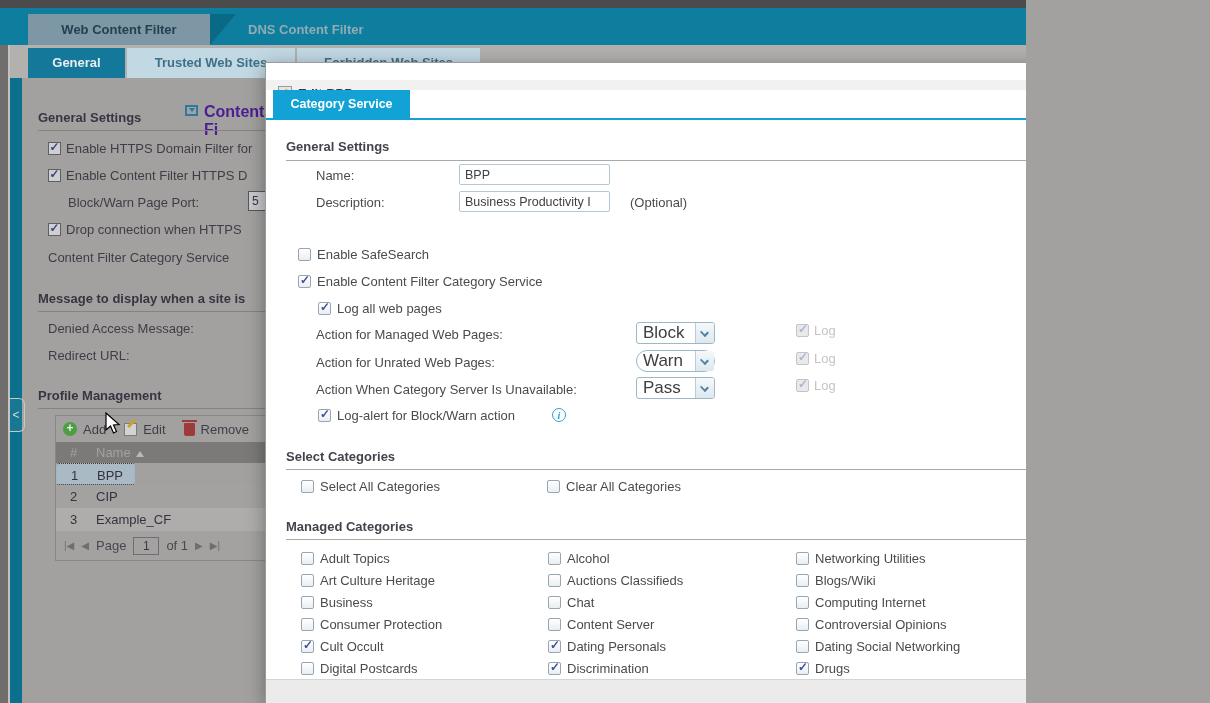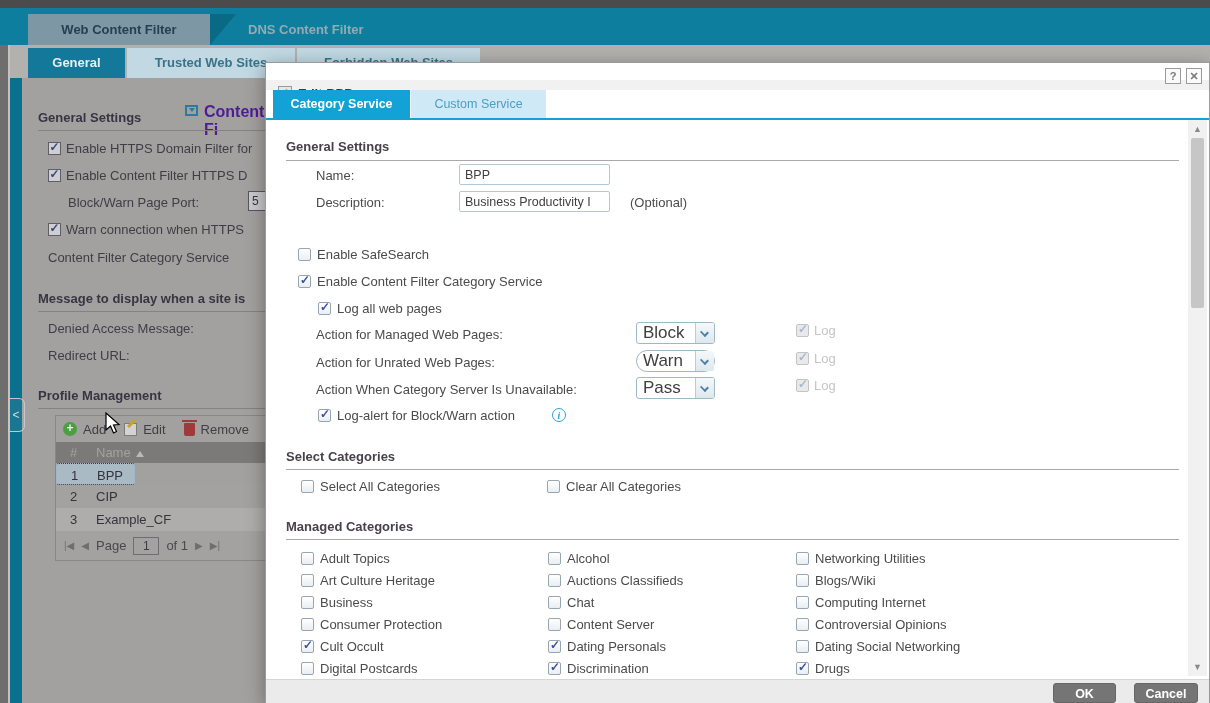--- a/index.html
+++ b/index.html
@@ -1,21 +1,21 @@
 <!DOCTYPE html>
 <html><head>
 <meta charset="utf-8">
 <style>
   * { margin:0; padding:0; box-sizing:border-box; }
   html,body { width:1210px; height:703px; overflow:hidden; background:#a3a19f;
               font-family:"Liberation Sans", sans-serif; font-size:13px; }
   .abs { position:absolute; }
 
   
-  #stage { position:relative; width:1210px; height:703px; overflow:hidden; }
+  #stage { position:relative; width:1026px; height:703px; overflow:hidden; }
   .topstrip { left:0; top:0; width:1210px; height:8px; background:#4b4b4b; }
   .tealband { left:0; top:8px; width:1210px; height:37px; background:#0d7e9e; }
   .wtab { left:28px; top:14px; width:182px; height:31px; background:#7d97a4;
           color:#244052; font-weight:bold; text-align:center; line-height:31px; }
   .wedge { left:210px; top:14px; width:26px; height:31px; background:#0a6a85;
            clip-path:polygon(0 0,100% 0,0 100%); }
   .wtab2 { left:248px; top:14px; width:220px; height:31px; color:#93abb5;
            font-weight:bold; line-height:31px; }
   .subtabrow { left:0; top:45px; width:1210px; height:33px; background:#b3b1ae; }
   .stab { top:48px; height:30px; text-align:center; line-height:30px; font-weight:bold; }
@@ -160,21 +160,21 @@
     <span class="in bgcb checked" style="left:38px;top:64px;"></span>
     <span class="in" style="left:56px;top:63px;">Enable HTTPS Domain Filter for</span>
 
     <span class="in bgcb checked" style="left:38px;top:91px;"></span>
     <span class="in" style="left:56px;top:90px;">Enable Content Filter HTTPS D</span>
 
     <span class="in" style="left:58px;top:117px;">Block/Warn Page Port:</span>
     <input class="in bginput" style="left: 238px; top: 113px; width: 40px;" value="5">
 
     <span class="in bgcb checked" style="left:38px;top:145px;"></span>
-    <span class="in" style="left:56px;top:144px;">Warn connection when HTTPS</span>
+    <span class="in" style="left:56px;top:144px;">Drop connection when HTTPS</span>
 
     <span class="in" style="left:38px;top:172px;">Content Filter Category Service</span>
 
     <div class="in bghead" style="left:28px;top:213px;">Message to display when a site is</div>
     <div class="in bgrule" style="left:28px;top:233px;width:227px;"></div>
     <span class="in" style="left:38px;top:243px;">Denied Access Message:</span>
     <span class="in" style="left:38px;top:270px;">Redirect URL:</span>
 
     <div class="in bghead" style="left:28px;top:310px;">Profile Management</div>
     <div class="in bgrule" style="left:28px;top:330px;width:227px;"></div>
@@ -224,21 +224,20 @@
 
     <div class="m-abs mtitle" style="">
       <span class="pencilicon"></span>
       <span class="txt">Edit BPP</span>
     </div>
     <div class="m-abs winbtn" style="right:28px;top:5px;">?</div>
     <div class="m-abs winbtn" style="right:7px;top:5px;">✕</div>
 
     <div class="m-abs mtabs">
       <div class="mtab active" style="left:7px;width:137px;">Category Service</div>
-      <div class="mtab idle" style="left:145px;width:135px;">Custom Service</div>
     </div>
     <div class="m-abs munderline"></div>
 
     <div class="m-abs mhead" style="left:20px;top:76px;">General Settings</div>
     <div class="m-abs mrule" style="left:20px;top:97px;width:893px;"></div>
 
     <span class="m-abs mlabel" style="left:50px;top:105px;">Name:</span>
     <input class="m-abs minput" style="left: 193px; top: 101px;" value="BPP">
 
     <span class="m-abs mlabel" style="left:50px;top:132px;">Description:</span>

